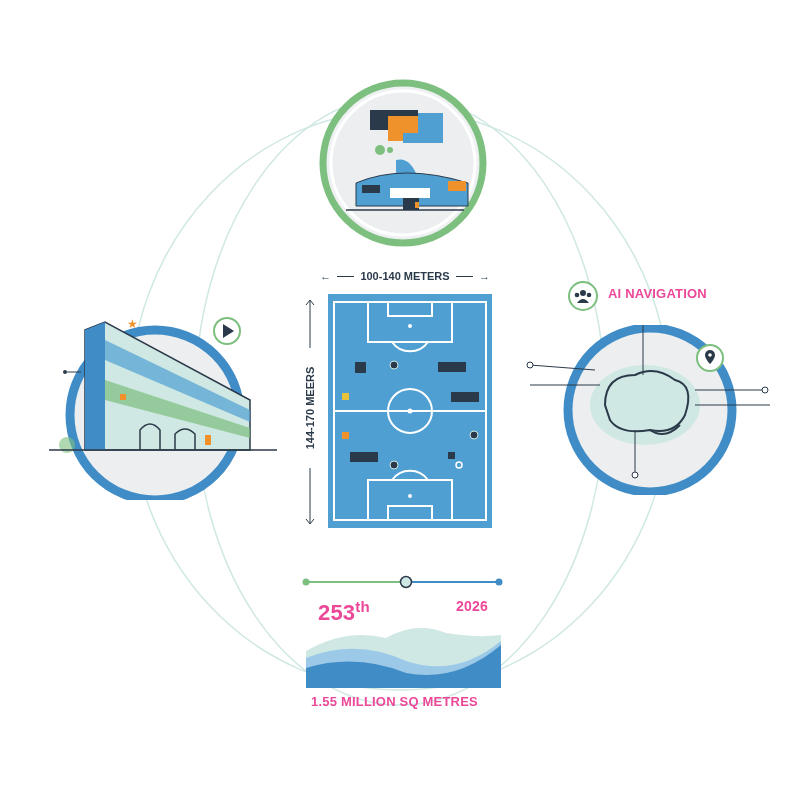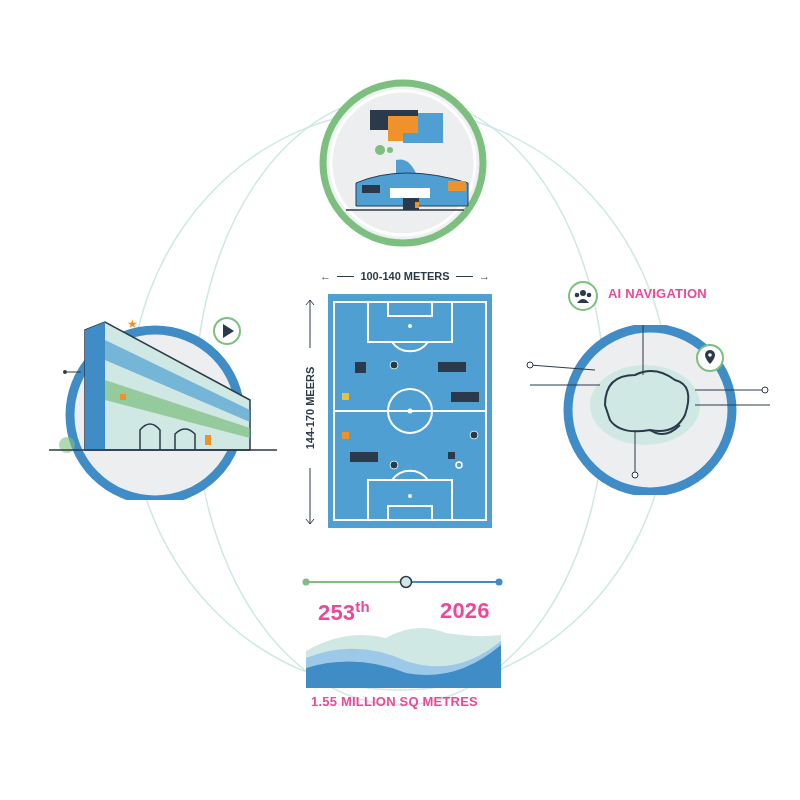--- a/index.html
+++ b/index.html
@@ -7,21 +7,21 @@
   .abs{position:absolute;}
   .orbit{position:absolute;left:0;top:0;width:800px;height:800px;}
   .label{position:absolute;color:#ec4899;font-weight:700;letter-spacing:0.2px;}
   .dim-h{left:320px;top:268px;width:170px;height:16px;display:flex;align-items:center;gap:6px;font-size:11px;color:#2b3a4a;font-weight:700;}
   .dim-h .line{flex:1;height:1px;background:#2b3a4a;position:relative;}
   .dim-v{left:298px;top:298px;width:24px;height:228px;}
   .dim-v .txt{position:absolute;left:-48px;top:104px;width:120px;text-align:center;transform:rotate(-90deg);font-size:11px;font-weight:700;color:#2b3a4a;background:#fff;}
   .ai-label{left:608px;top:286px;font-size:13px;}
   .year-left{left:318px;top:598px;font-size:22px;}
   .year-left sup{font-size:15px;}
-  .year-right{left:440px;top:598px;font-size:22px;}
+  .year-right{left:456px;top:598px;font-size:14px;}
   .area-label{left:311px;top:694px;font-size:13px;font-weight:700;}
 </style>
 </head>
 <body>
 
 <svg class="orbit" viewBox="0 0 800 800">
   <ellipse cx="400" cy="400" rx="270" ry="290" fill="none" stroke="#cfe8e3" stroke-width="1.5"></ellipse>
   <ellipse cx="400" cy="400" rx="205" ry="305" fill="none" stroke="#cfe8e3" stroke-width="1.5"></ellipse>
 </svg>
 

